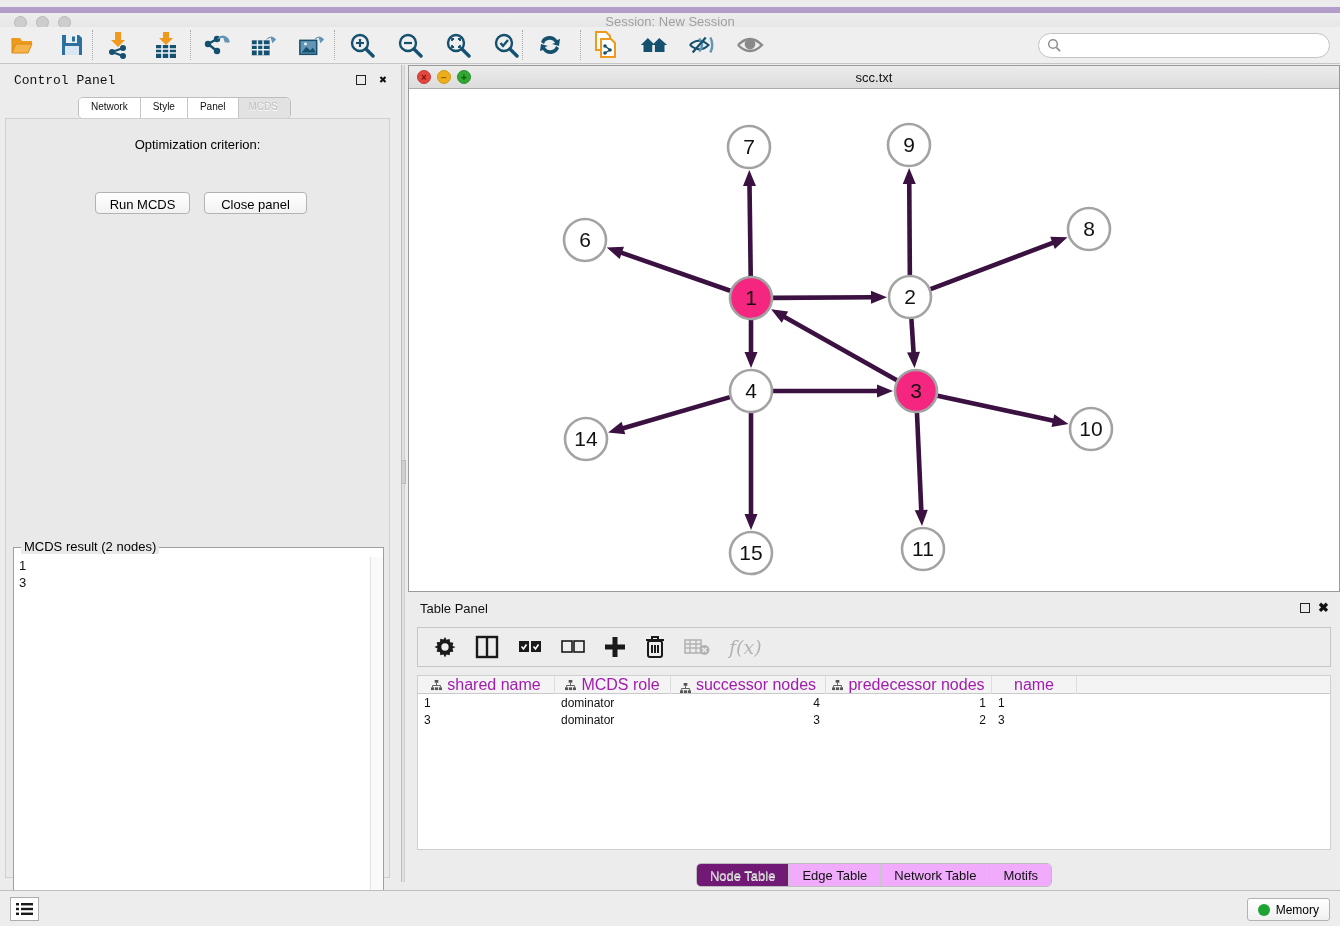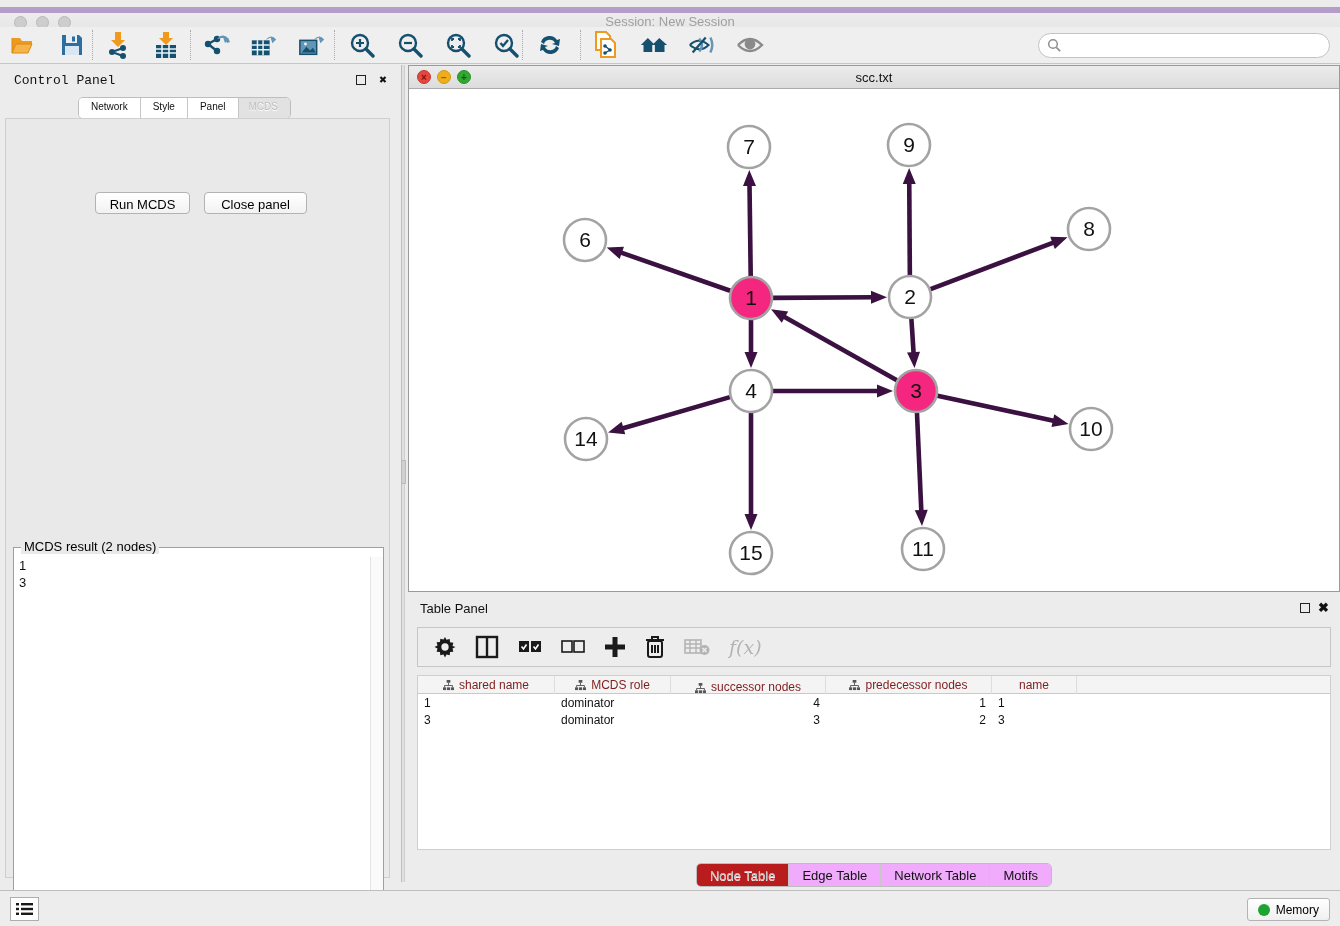--- a/index.html
+++ b/index.html
@@ -89,29 +89,29 @@
   #tp-float { position:absolute; right:30px; top:8px; }
   #tp-close { position:absolute; right:11px; top:5px; }
   #tp-toolbar { position:absolute; left:9px; top:32px; width:914px; height:40px;
     background:#ededed; border:1px solid #c6c6c6; display:flex; align-items:center; gap:19px; padding-left:16px; }
   .tp-icon { display:flex; align-items:center; justify-content:center; height:26px; }
   #fx-icon { font-family:"DejaVu Serif", serif; font-style:italic; font-size:19px; color:#b3b3b3; }
   #tp-table { position:absolute; left:9px; top:80px; width:914px; height:175px; background:#fff;
     border:1px solid #cfcfcf; border-top:none; }
   #tp-thead { position:absolute; left:0; top:0; width:100%; height:19px; background:#f4f4f4;
     border-top:1px solid #cfcfcf; border-bottom:1px solid #c9c9c9; display:flex; }
-  .th-cell { font-size:12px; color:#7f1d1d; display:flex; align-items:center; justify-content:center;
+  .th-cell { font-size:16px; color:#a21caf; display:flex; align-items:center; justify-content:center;
     gap:5px; border-right:1px solid #ddd; height:18px; }
   .tr-row { position:absolute; left:0; width:100%; height:17px; display:flex; }
   .td-cell { font-size:12px; color:#111; padding:1px 6px 0; }
   #tp-tabs { position:absolute; left:0; top:268px; width:100%; display:flex; justify-content:center; }
   #tp-tabs-inner { display:flex; border:1px solid #bdbdbd; border-radius:5px; overflow:hidden; background:#fff; }
   .tp-tab { padding:4px 13px 3px; font-size:13px; color:#111; background:#f0abfc; border-right:1px solid #c6c6c6; }
   .tp-tab:last-child { border-right:none; }
-  .tp-tab.active { background:#b91c1c; color:#c3c3c3; text-shadow:0 1px 0 #f5f5f5; }
+  .tp-tab.active { background:#701a75; color:#c3c3c3; text-shadow:0 1px 0 #f5f5f5; }
 
   
   #statusbar { position:absolute; left:0; top:890px; width:1340px; height:36px;
     background:#ededed; border-top:1px solid #bebebe; }
   #list-btn { position:absolute; left:10px; top:6px; width:29px; height:24px;
     background:#fff; border:1px solid #adadad; display:flex; align-items:center; justify-content:center; }
   #memory-btn { position:absolute; right:10px; top:7px; height:23px;
     background:linear-gradient(#fff,#f0f0f0); border:1px solid #b3b3b3; border-radius:3px;
     display:flex; align-items:center; gap:6px; padding:0 10px; font-size:12px; }
   #memory-dot { width:12px; height:12px; border-radius:50%; background:#1ea432; }
@@ -279,20 +279,21 @@
     <span id="cp-float" class="wicon-float"></span>
     <span id="cp-close" class="wicon-close">✖</span>
   </div>
   <div id="cp-tabs">
       <div class="cp-tab">Network</div>
       <div class="cp-tab">Style</div>
       <div class="cp-tab">Panel</div>
       <div class="cp-tab active">MCDS</div>
     </div>
   <div id="cp-box">
+    <div id="opt-label">Optimization criterion:</div>
     <button class="cp-btn" id="run-btn">Run MCDS</button>
     <button class="cp-btn" id="closepanel-btn">Close panel</button>
     <div id="result-box">
       <div id="result-frame"></div>
       <div id="result-legend">MCDS result (2 nodes)</div>
       <div id="result-list">
           <div>1</div>
           <div>3</div>
         </div>
       <div id="result-scroll"></div>

